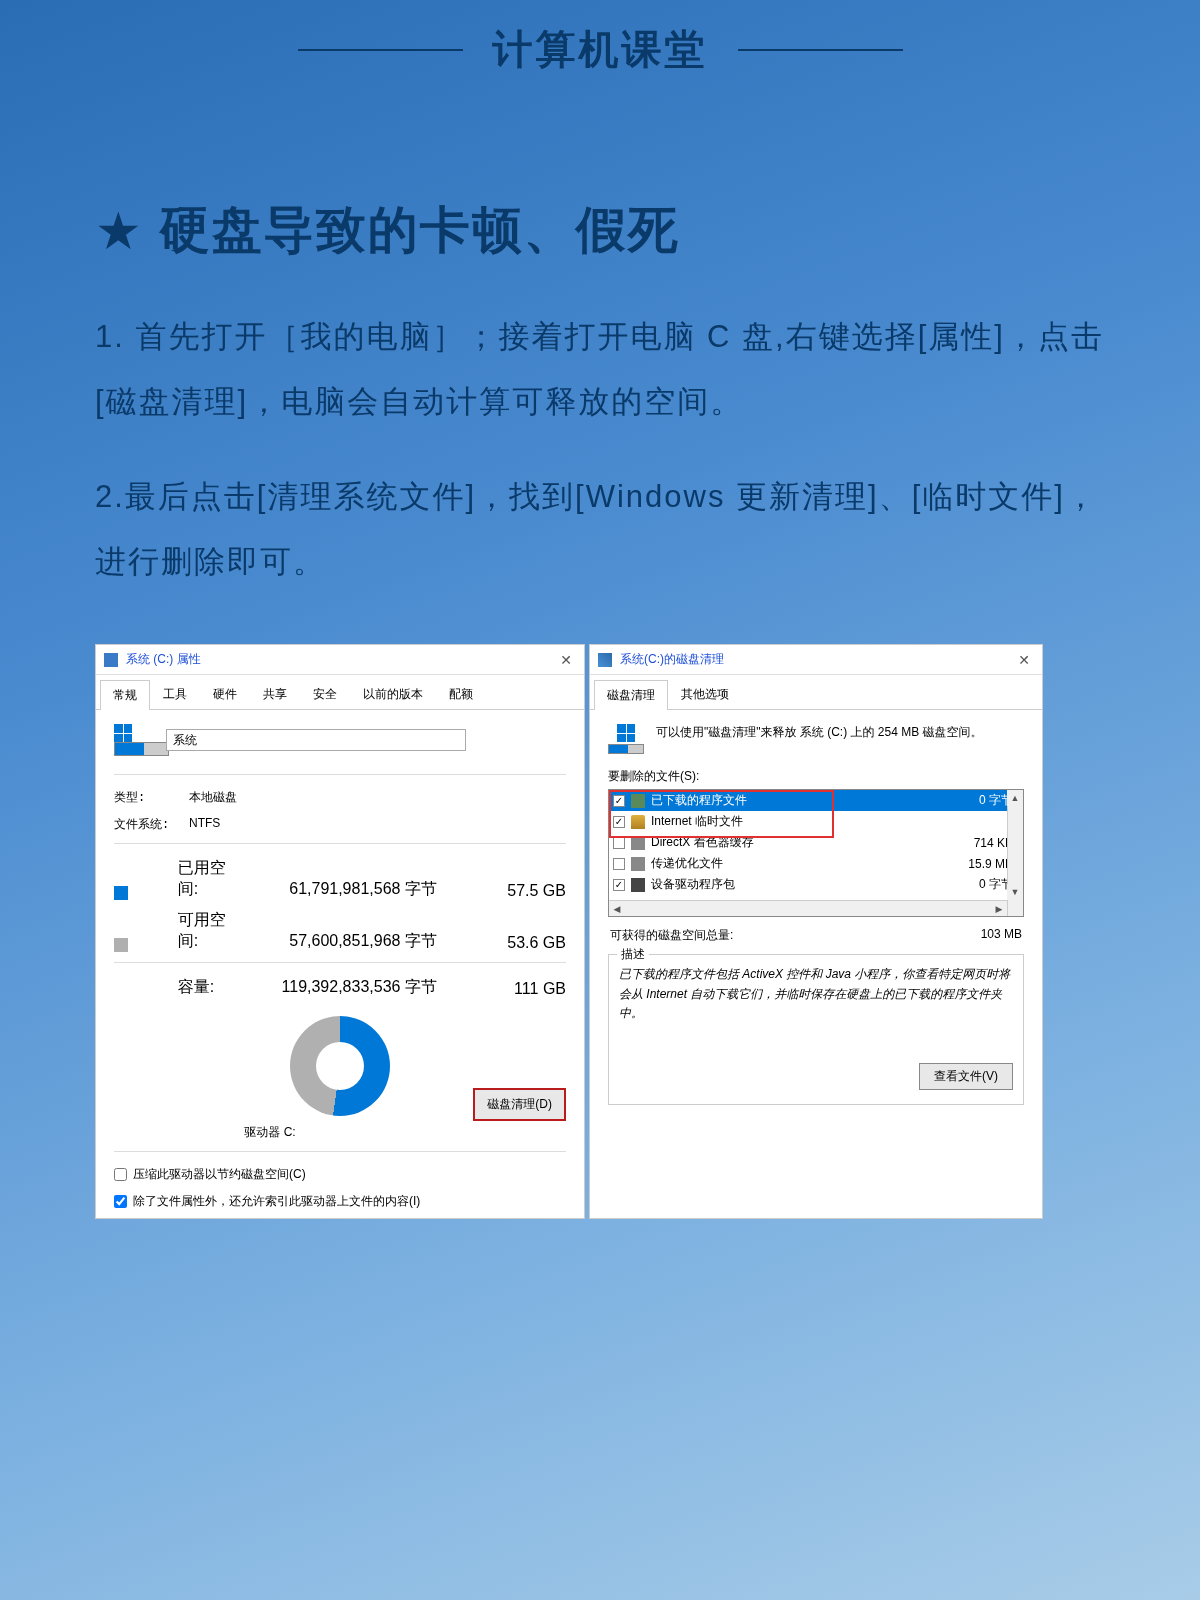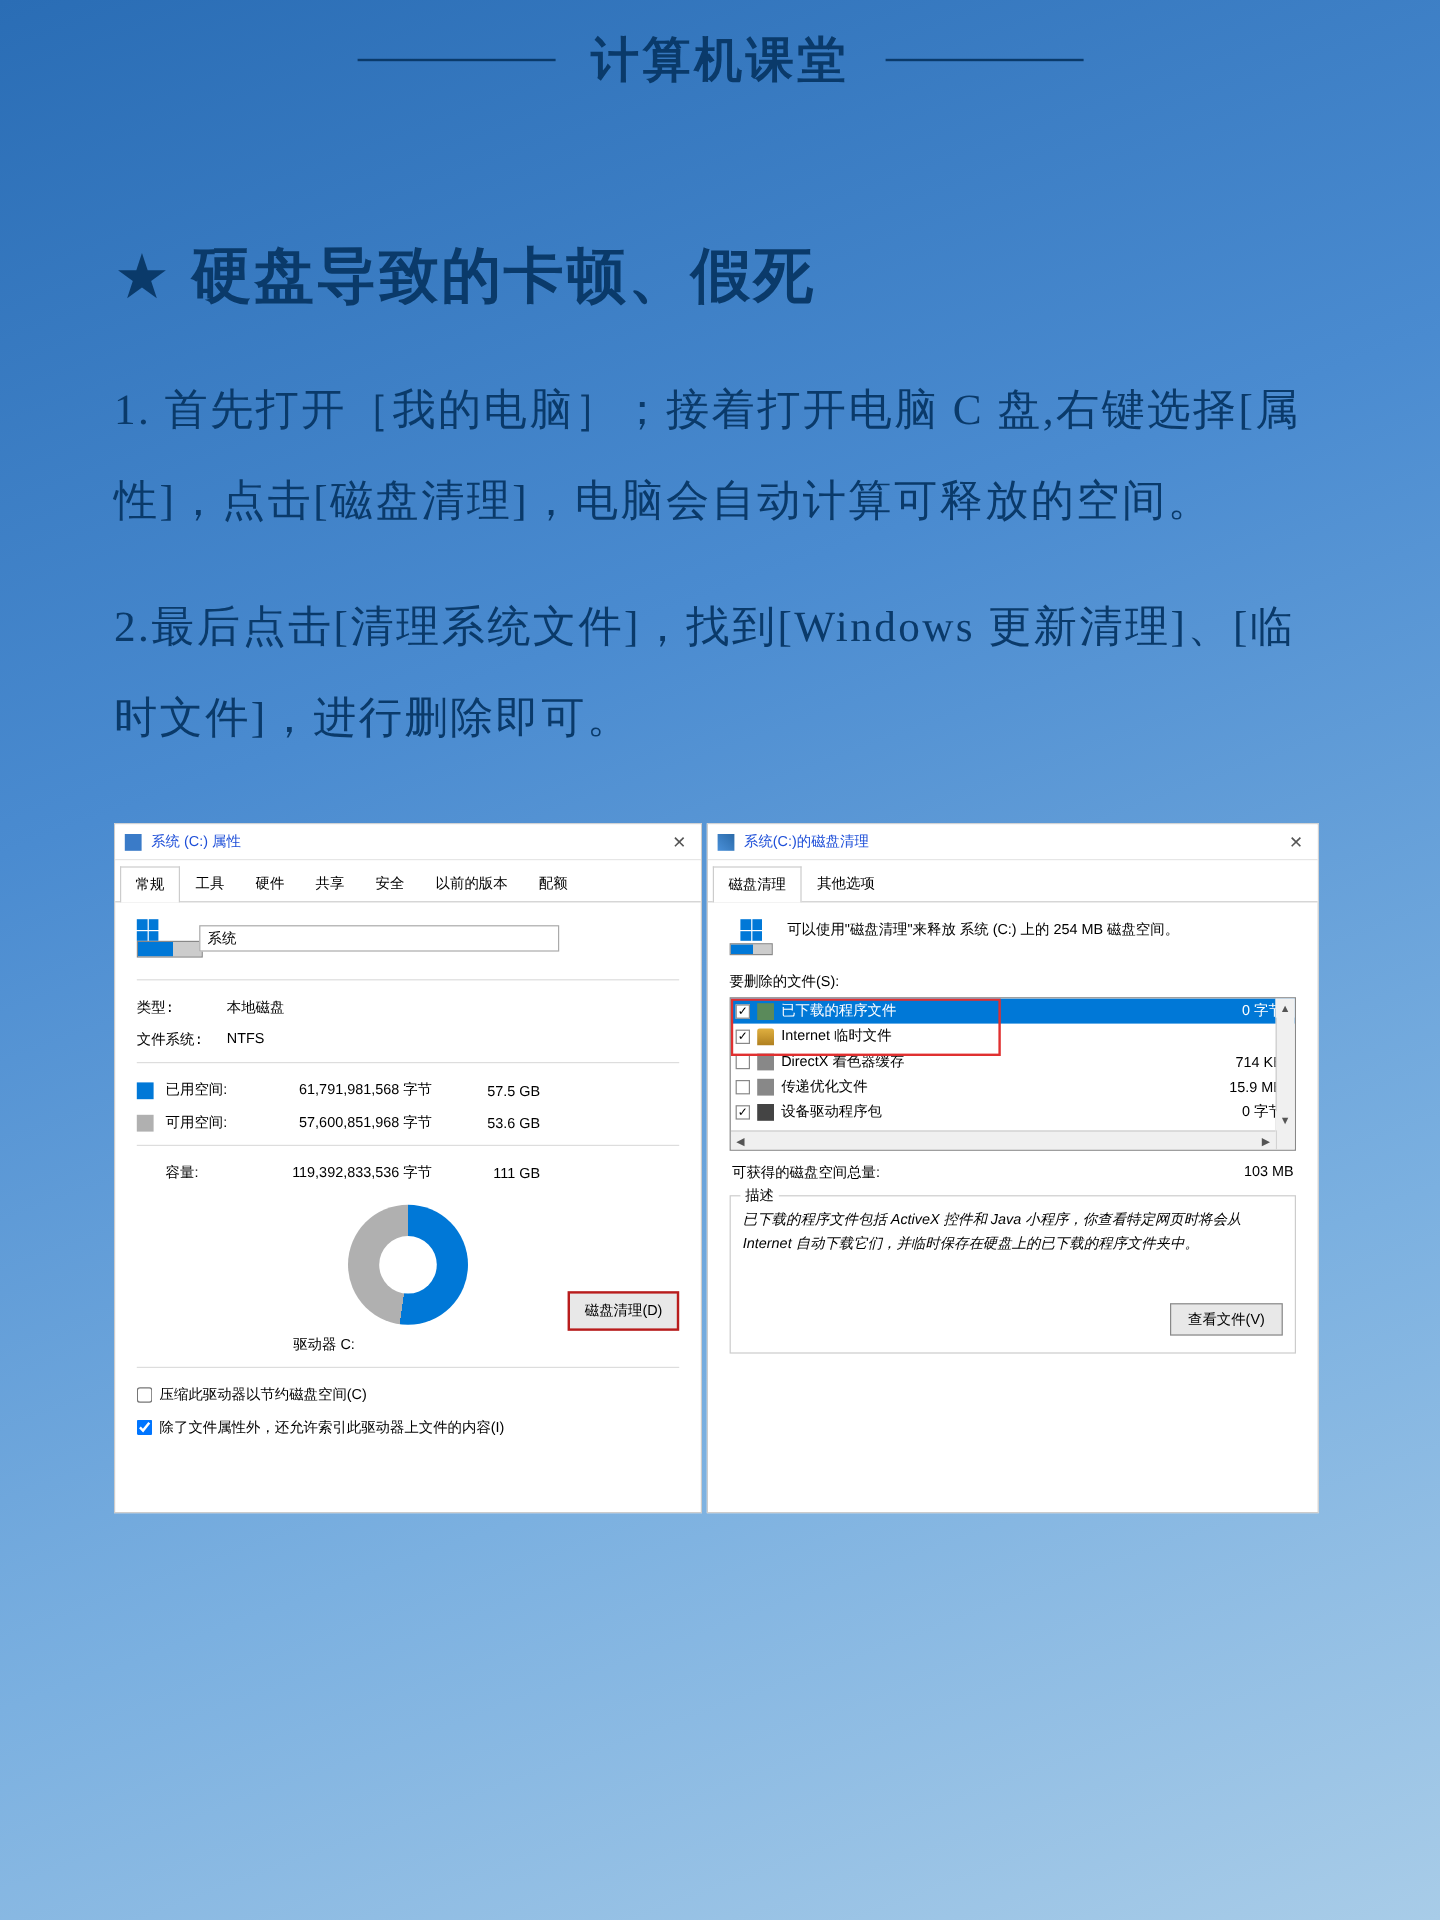--- a/index.html
+++ b/index.html
@@ -34,41 +34,41 @@
 }
 .title-row {
   display: flex;
   align-items: center;
   gap: 18px;
   margin-bottom: 40px;
 }
 .star { font-size: 52px; color: #0a3a6a; }
 .main-title { font-size: 50px; font-weight: bold; letter-spacing: 2px; }
 .step {
-  font-size: 36px;
+  font-size: 31px;
   line-height: 2.1;
   margin-bottom: 30px;
   letter-spacing: 2px;
-  font-family: Liberation Serif, serif;
+  font-family: Liberation Sans, sans-serif;
   font-weight: 500;
 }
 .screenshots {
   display: flex;
   gap: 4px;
   margin: 50px 95px 0 95px;
 }
 .window {
   background: #fff;
   border: 1px solid #ccc;
   font-size: 12px;
   color: #000;
   font-family: "Microsoft YaHei", Tahoma, sans-serif;
 }
 .win-left { width: 490px; height: 575px; }
-.win-right { width: 510px; height: 575px; }
+.win-right { width: 454px; height: 575px; }
 .titlebar {
   display: flex;
   align-items: center;
   padding: 6px 8px;
   border-bottom: 1px solid #e0e0e0;
   background: #fff;
 }
 .titlebar-icon { width: 14px; height: 14px; background: #3a7bc8; margin-right: 8px; }
 .titlebar-icon.cleanup { background: linear-gradient(45deg, #4a90d9, #2a6aa8); }
 .titlebar-text { flex: 1; color: #1d4ed8; font-size: 12px; }
@@ -96,21 +96,21 @@
 .drive-row { display: flex; align-items: center; gap: 12px; margin-bottom: 18px; }
 .drive-icon-wrap { width: 40px; }
 .win-logo { width: 18px; height: 18px; display: grid; grid-template-columns: 1fr 1fr; grid-template-rows: 1fr 1fr; gap: 1px; }
 .win-logo span { background: #0078d7; }
 .drive-bar { width: 55px; height: 14px; background: linear-gradient(90deg, #0078d7 55%, #ccc 55%); border: 1px solid #888; }
 .drive-name-input { border: 1px solid #aaa; padding: 3px 6px; width: 300px; font-size: 12px; }
 .divider { border-top: 1px solid #ddd; margin: 10px 0 14px 0; }
 .info-row { display: flex; margin-bottom: 10px; font-size: 12px; }
 .info-label { width: 75px; color: #000; font-family: Liberation Mono, monospace; }
 .info-value { flex: 1; }
-.usage-row { display: flex; align-items: center; margin-bottom: 10px; font-size: 12px; }
+.usage-row { display: flex; align-items: flex-end; margin-bottom: 10px; font-size: 16px; gap: 40px; }
 .usage-swatch { width: 14px; height: 14px; margin-right: 10px; }
 .sw-blue { background: #0078d7; }
 .sw-gray { background: #b0b0b0; }
 .usage-label { width: 62px; }
 .usage-bytes { width: 180px; text-align: right; padding-right: 20px; }
 .usage-gb { width: 70px; text-align: right; }
 .donut-wrap { display: flex; align-items: center; justify-content: center; margin: 18px 0 8px 0; position: relative; }
 .donut {
   width: 100px; height: 100px; border-radius: 50%;
   background: conic-gradient(#0078d7 0deg 188deg, #b0b0b0 188deg 360deg);

